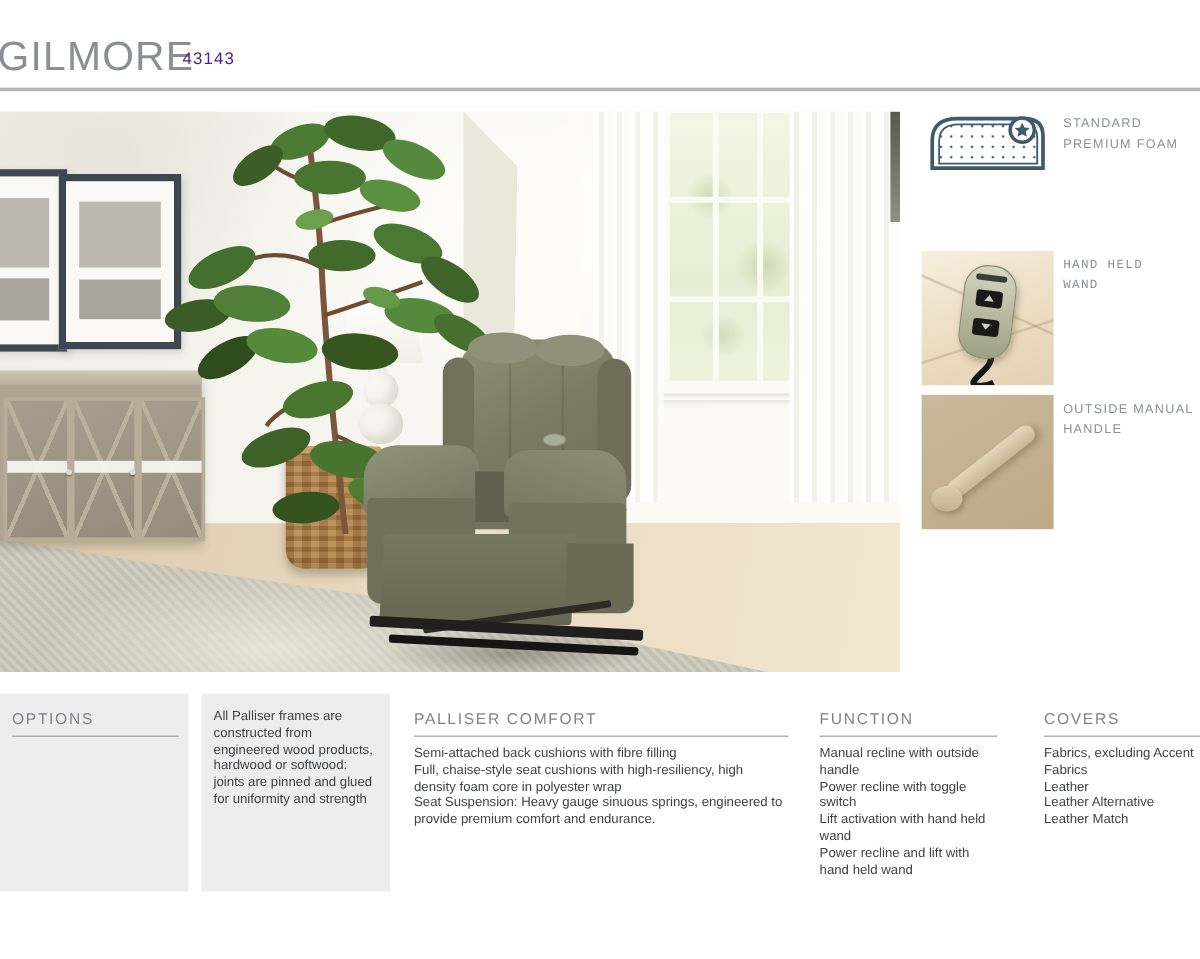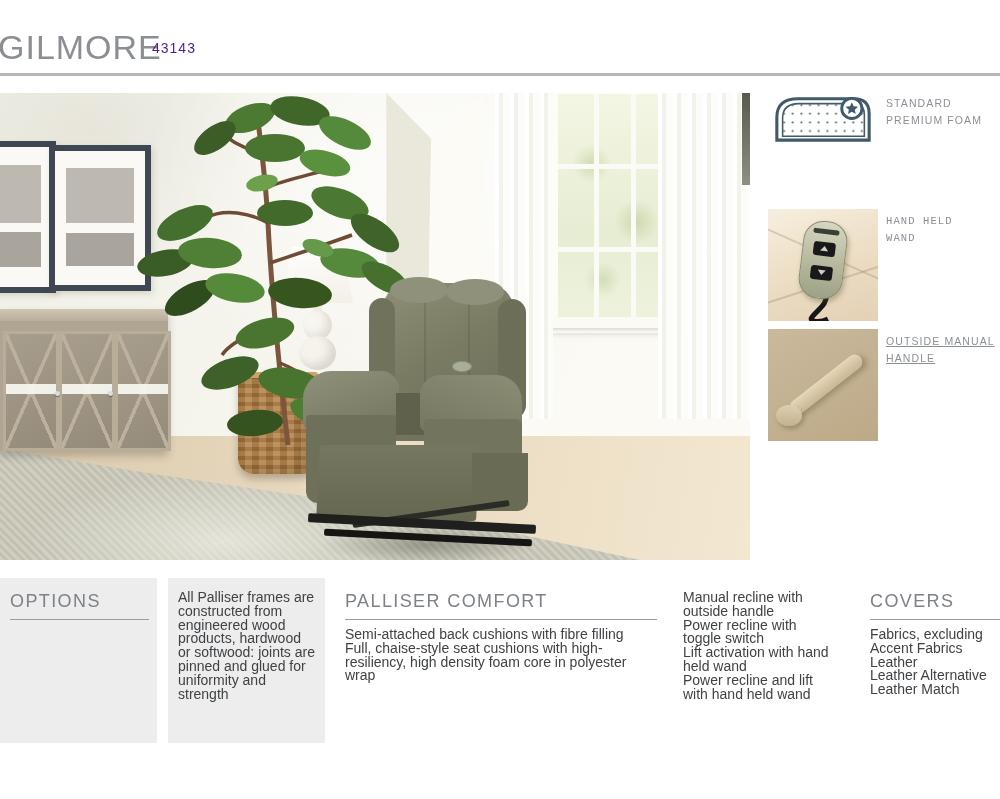--- a/index.html
+++ b/index.html
@@ -139,23 +139,23 @@
   .cord{position:absolute;left:0;top:0;width:110px;height:112px;}
   .handle-swatch{top:329px;background:linear-gradient(150deg,#cbb99d 0%,#bba987 100%);}
   .handle-bar{position:absolute;left:14px;top:48px;width:88px;height:15px;border-radius:9px;
     background:linear-gradient(#e5d7ba,#c9b795);transform:rotate(-38deg);box-shadow:3px 4px 5px rgba(80,65,40,.3);}
   .handle-knob{position:absolute;left:8px;top:76px;width:26px;height:21px;border-radius:50%;
     background:linear-gradient(#ddcfb1,#c3b190);box-shadow:2px 3px 4px rgba(80,65,40,.3);}
 
   
   .spec{position:absolute;top:578px;height:165px;box-sizing:border-box;padding:13px 0 0 0;}
   .spec.boxed{background:#ededed;padding:13px 8px 0 10px;}
-  .spec h2{margin:0 0 8px 0;font-size:18px;font-weight:400;color:#7e8287;letter-spacing:1.4px;
+  .spec h2{margin:0 0 8px 0;font-size:13px;font-weight:400;color:#7e8287;letter-spacing:1.4px;
     border-bottom:1px solid #999ea3;padding-bottom:7px;}
-  .spec .line{font-size:14px;color:#3f4245;line-height:13.8px;}
+  .spec .line{font-size:11px;color:#3f4245;line-height:13.8px;}
   .c0{left:0;width:157px;}
   .c1{left:168px;width:157px;}
   .c2{left:345px;width:312px;}
   .c3{left:683px;width:148px;}
   .c4{left:858px;width:142px;margin-left:12px;}
 
   
   .foot{position:absolute;left:0px;top:761px;width:1000px;font-size:9.5px;color:#2e3032;}
 </style>
 </head>
@@ -310,40 +310,42 @@
   </div>
   <div class="feature-label" style="top:213px;font-family:Liberation Mono, monospace;">
     <span>HAND HELD</span>
       <span>WAND</span>
   </div>
 
   <div class="swatch handle-swatch">
     <div class="handle-bar"></div>
     <div class="handle-knob"></div>
   </div>
-  <div class="feature-label" style="top:333px;text-decoration:underline;">
+  <div class="feature-label" style="top:333px;">
     <span>OUTSIDE MANUAL</span>
       <span>HANDLE</span>
   </div>
 
   <div class="spec boxed c0">
     <h2>OPTIONS</h2>
   </div>
 
   <div class="spec boxed c1">
     <div class="line">All Palliser frames are constructed from engineered wood products, hardwood or softwood: joints are pinned and glued for uniformity and strength</div>
   </div>
 
   <div class="spec c2">
     <h2>PALLISER COMFORT</h2>
     <div class="line">Semi-attached back cushions with fibre filling</div>
     <div class="line">Full, chaise-style seat cushions with high-resiliency, high density foam core in polyester wrap</div>
+    <div class="line">Seat Suspension: Heavy gauge sinuous springs, engineered to provide premium comfort and endurance.</div>
   </div>
 
   <div class="spec c3">
+    <h2>FUNCTION</h2>
     <div class="line">Manual recline with outside handle</div>
     <div class="line">Power recline with toggle switch</div>
     <div class="line">Lift activation with hand held wand</div>
     <div class="line">Power recline and lift with hand held wand</div>
   </div>
 
   <div class="spec c4">
     <h2>COVERS</h2>
     <div class="line">Fabrics, excluding Accent Fabrics</div>
     <div class="line">Leather</div>

